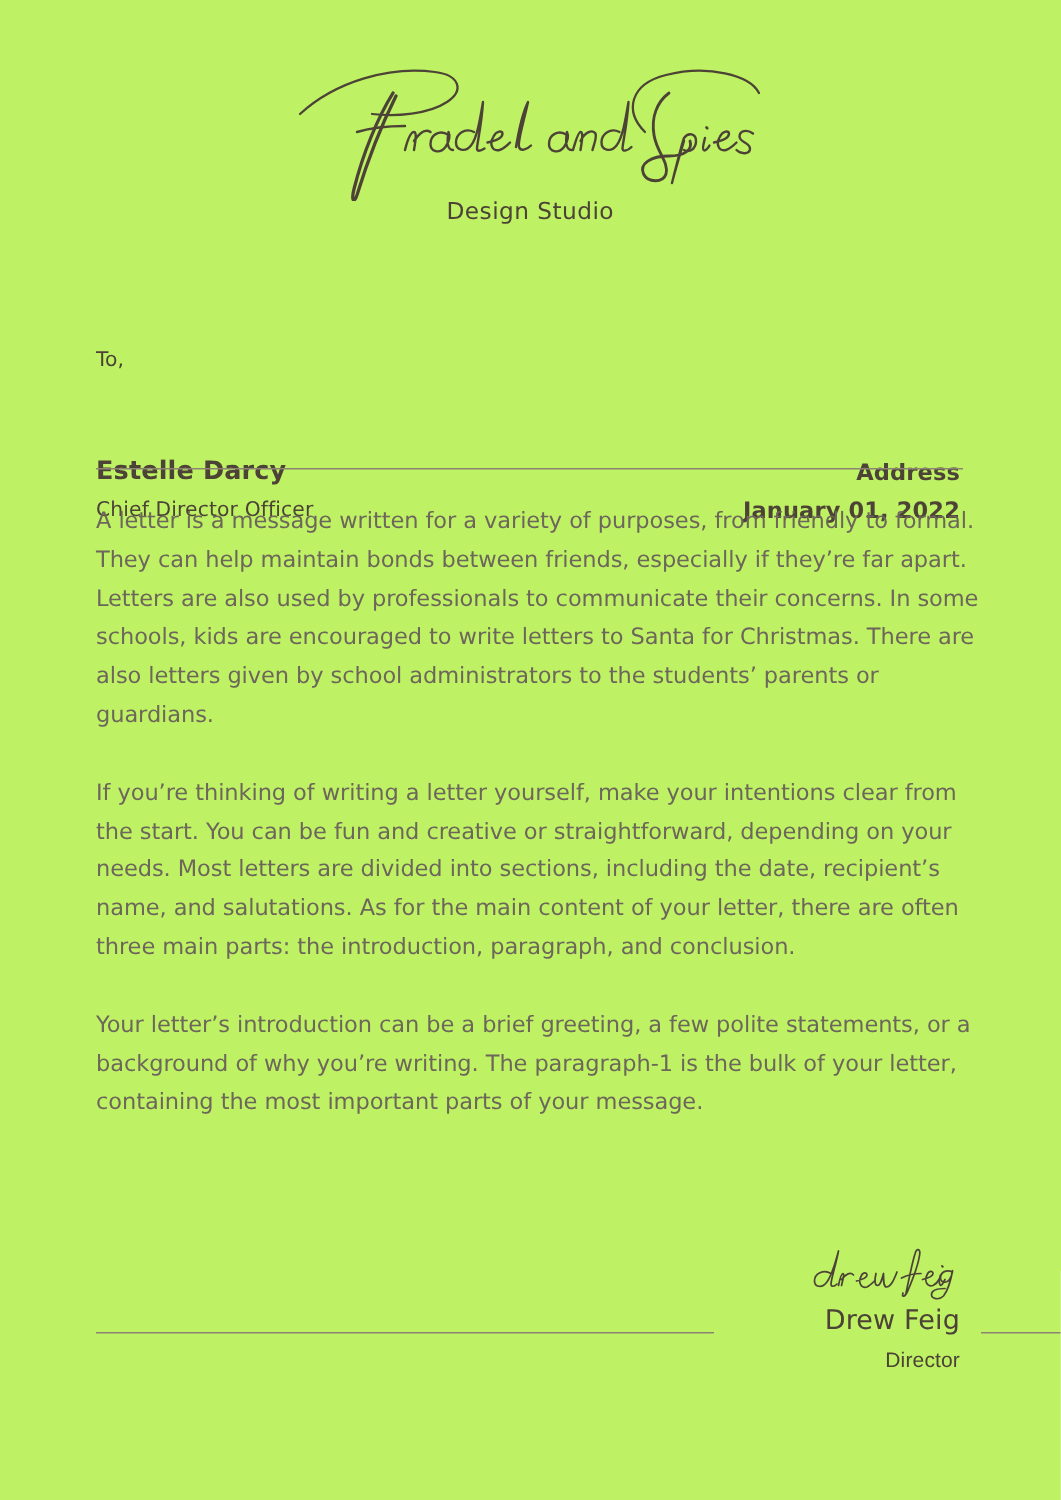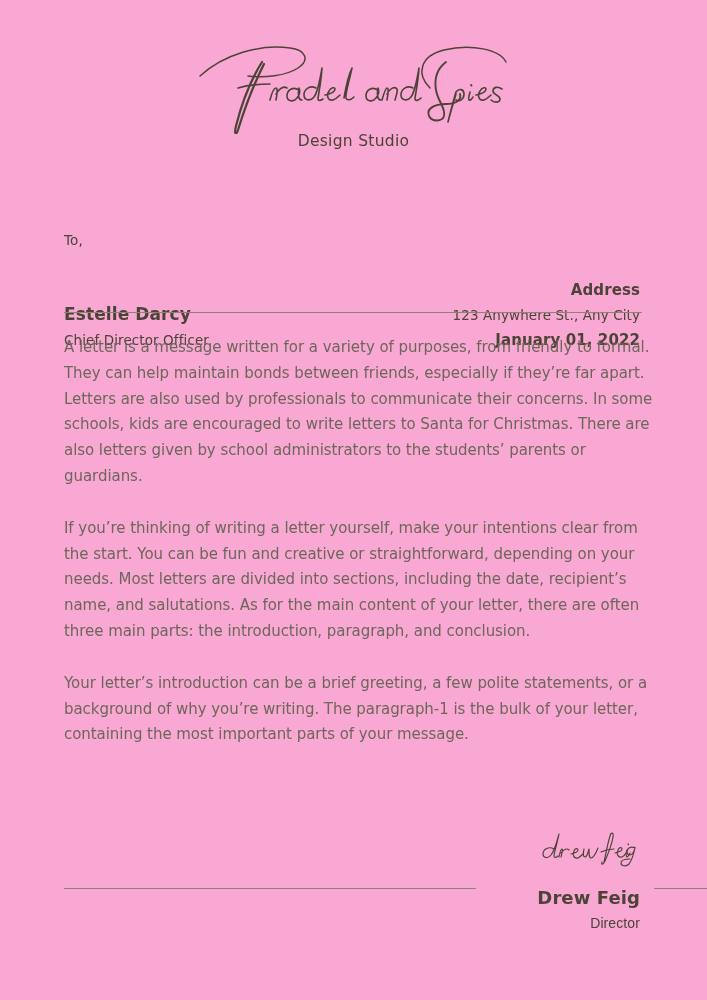--- a/index.html
+++ b/index.html
@@ -12,21 +12,21 @@
     background: #f8f5ed;
     font-family: "Liberation Sans", sans-serif;
     -webkit-font-smoothing: antialiased;
     overflow: hidden;
   }
 
   .page {
     position: relative;
     width: 707px;
     height: 1000px;
-    background: #f9a8d4;
+    background: #bef264;
   }
 
   
   .letterhead {
     position: absolute;
     left: 0;
     top: 42px;
     width: 707px;
     text-align: center;
   }
@@ -132,23 +132,23 @@
     text-align: right;
   }
   .sig-mark {
     display: block;
     margin-left: auto;
     margin-right: 4px;
     width: 96px;
     height: 40px;
   }
   .sig-name {
-    margin-top: 18px;
+    margin-top: 1px;
     font-size: 18px;
-    font-weight: bold;
+    font-weight: normal;
     color: #4c4336;
     letter-spacing: 0.1px;
     font-family: "DejaVu Sans", sans-serif;
     line-height: 24px;
   }
   .sig-role {
     margin-top: 3px;
     font-size: 14px;
     color: #4c4336;
     letter-spacing: 0.1px;
@@ -205,21 +205,20 @@
   </div>
 
   <div class="meta">
     <div class="meta-col-left">
       <div class="meta-line meta-small">To,</div>
       <div class="meta-line meta-name">Estelle Darcy</div>
       <div class="meta-line meta-small">Chief Director Officer</div>
     </div>
     <div class="meta-col-right">
       <div class="meta-line meta-strong">Address</div>
-      <div class="meta-line meta-small">123 Anywhere St., Any City</div>
       <div class="meta-line meta-strong">January 01, 2022</div>
     </div>
   </div>
 
   <div class="rule-top"></div>
 
   <div class="body-copy">
     <p>A letter is a message written for a variety of purposes, from friendly to formal. They can help maintain bonds between friends, especially if they’re far apart. Letters are also used by professionals to communicate their concerns. In some schools, kids are encouraged to write letters to Santa for Christmas. There are also letters given by school administrators to the students’ parents or guardians.</p>
     <p>If you’re thinking of writing a letter yourself, make your intentions clear from the start. You can be fun and creative or straightforward, depending on your needs. Most letters are divided into sections, including the date, recipient’s name, and salutations. As for the main content of your letter, there are often three main parts: the introduction, paragraph, and conclusion.</p>
     <p>Your letter’s introduction can be a brief greeting, a few polite statements, or a background of why you’re writing. The paragraph-1 is the bulk of your letter, containing the most important parts of your message.</p>

